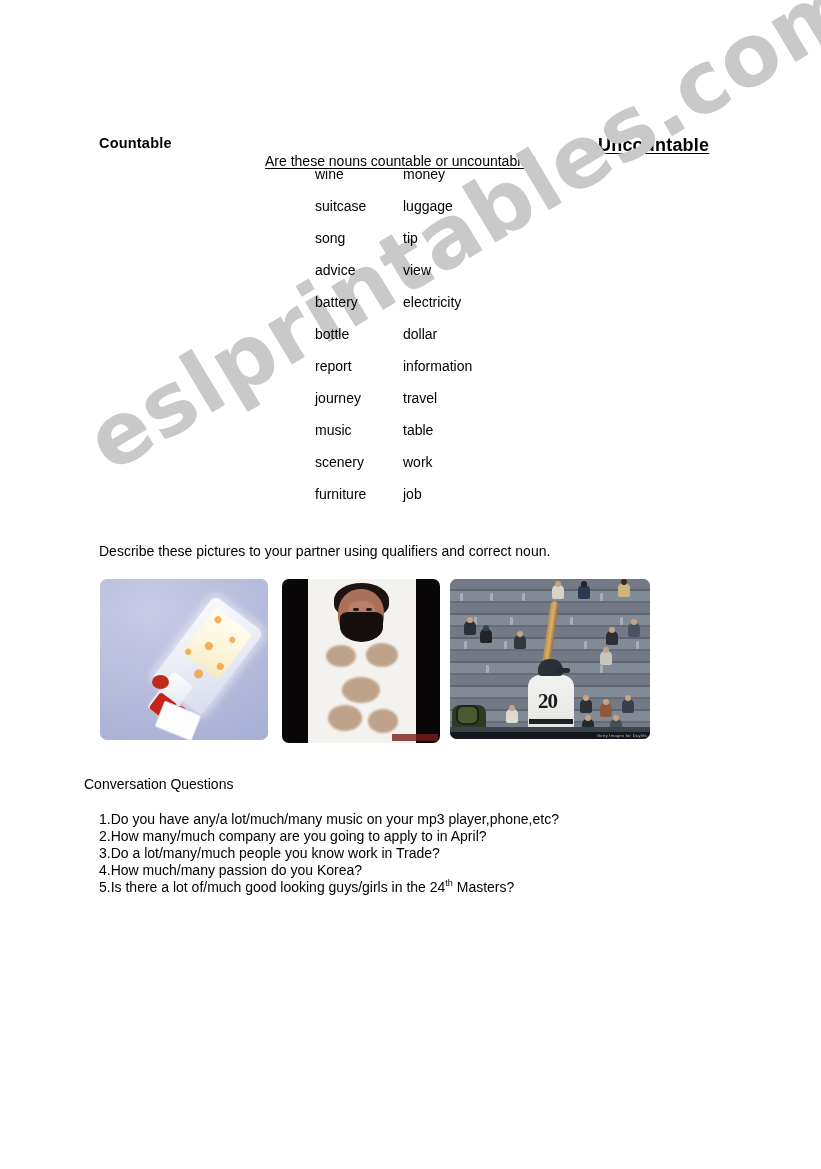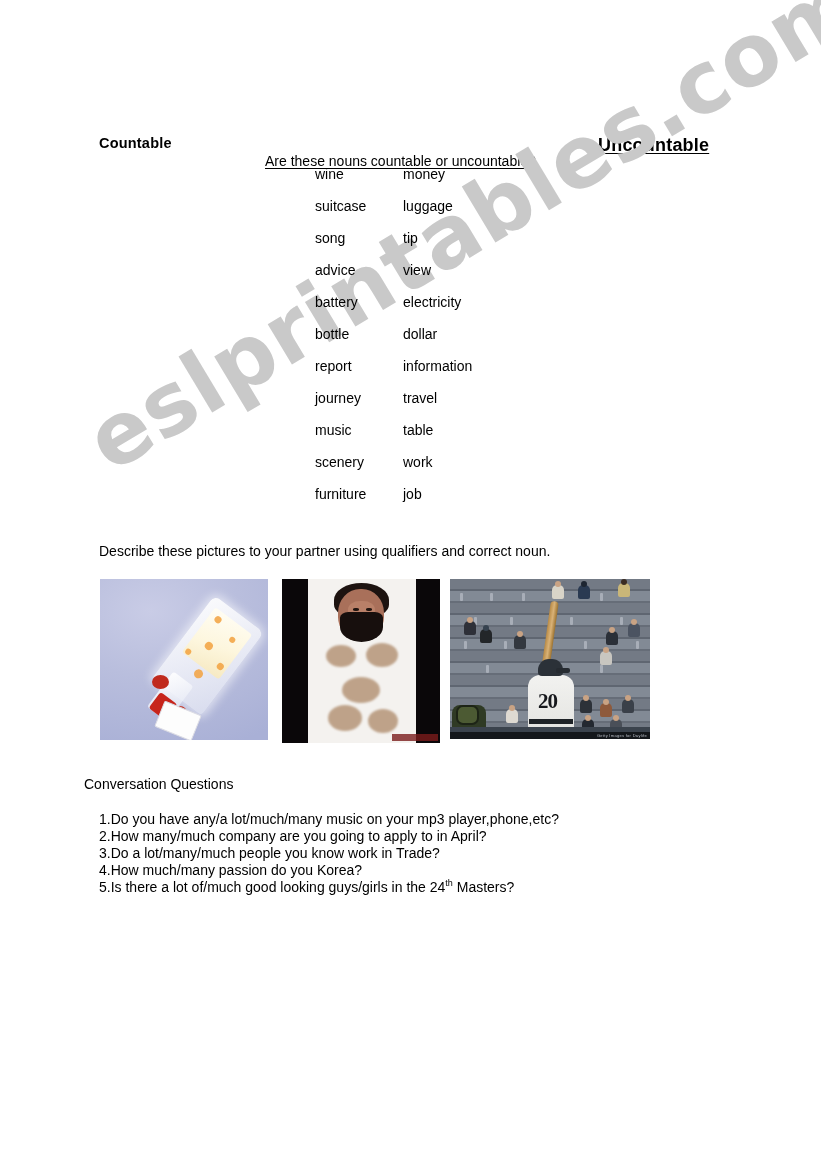--- a/index.html
+++ b/index.html
@@ -109,20 +109,21 @@
     left: 100px;
     top: 579px;
     z-index: 6;
     display: flex;
     align-items: flex-start;
   }
   .pic {
     position: relative;
     overflow: hidden;
     flex: none;
+    border-radius: 7px;
   }
   .pic-bottle {
     width: 168px;
     height: 161px;
     margin-right: 14px;
     background:
       radial-gradient(ellipse 120% 90% at 30% 20%, #c9cce6 0%, #b9bedd 45%, #a9b0d6 100%);
   }
   .pic-hairy {
     width: 158px;

